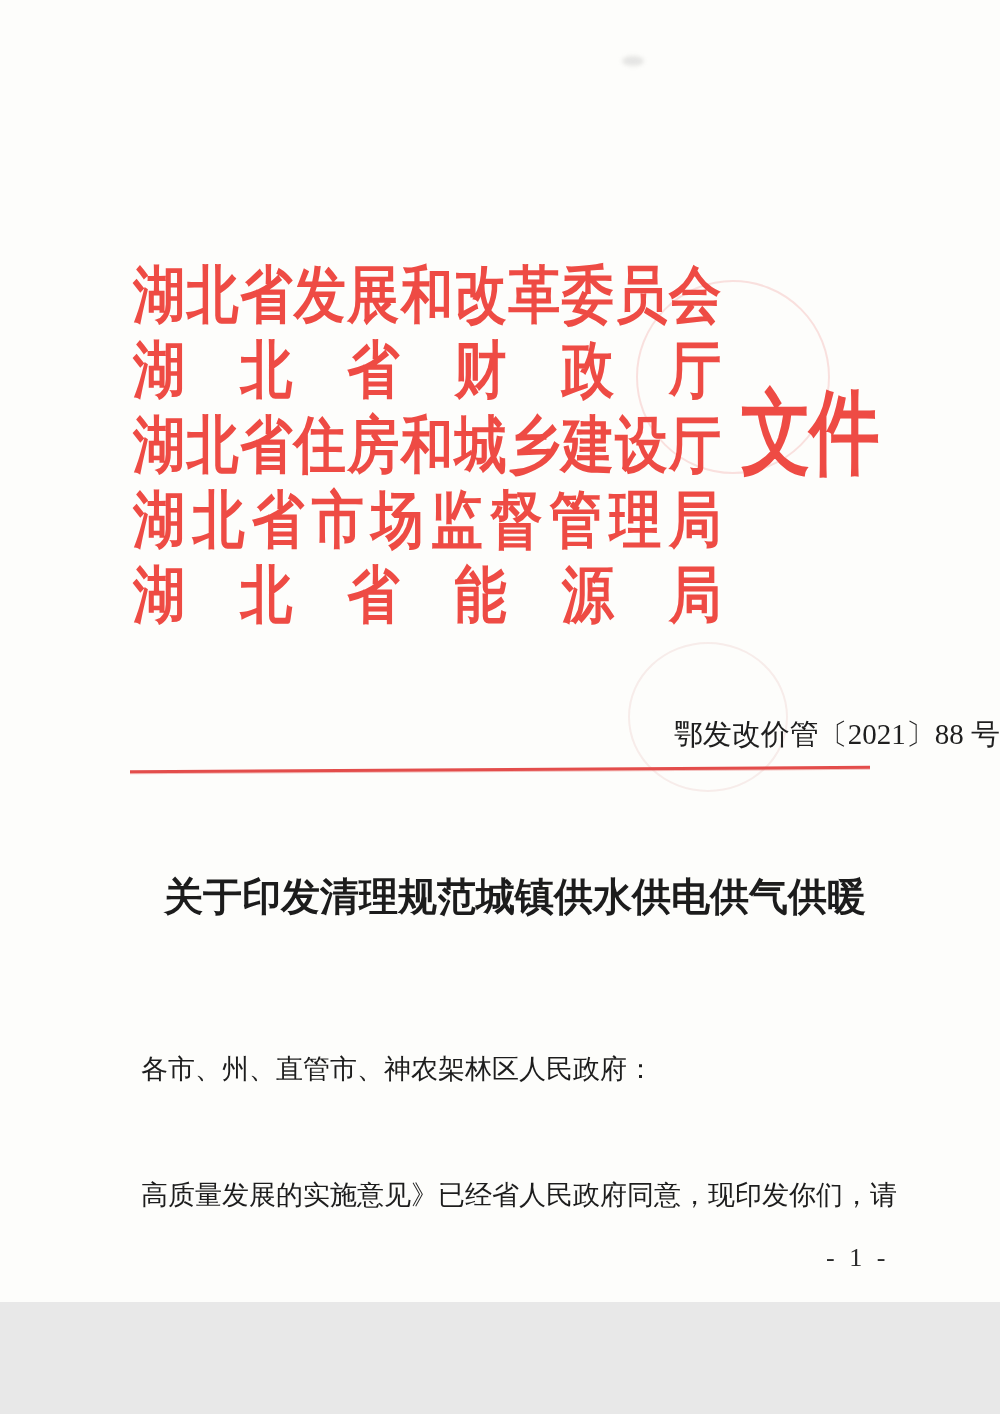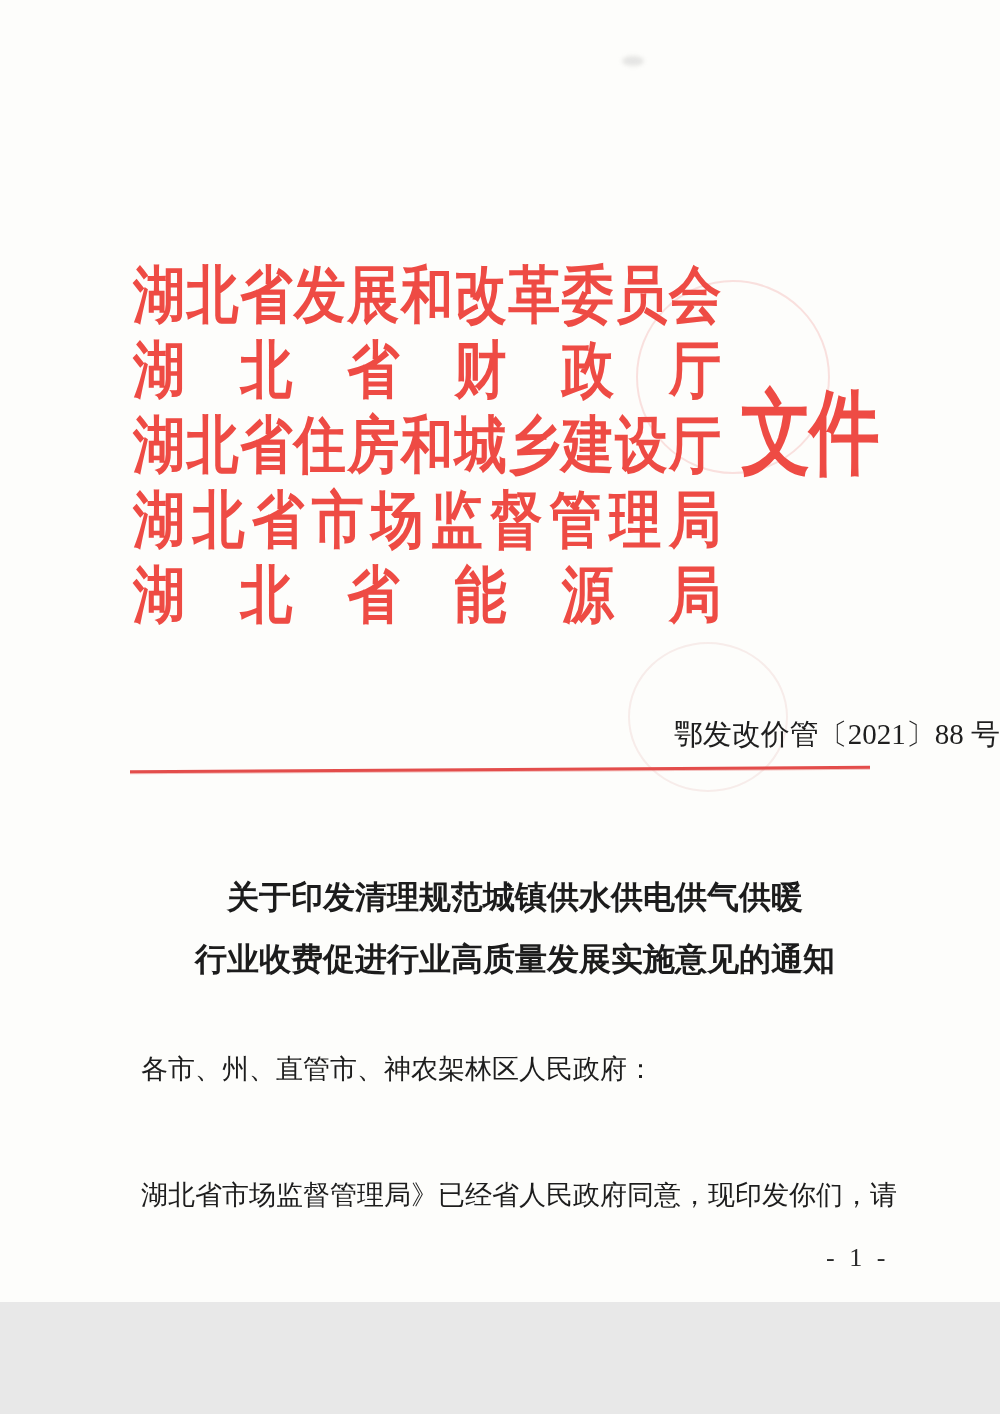--- a/index.html
+++ b/index.html
@@ -74,21 +74,21 @@
 
   
   .title-block {
     position: absolute;
     left: 30px;
     top: 866px;
     width: 970px;
     text-align: center;
     color: #1c1c1c;
     font-weight: 700;
-    font-size: 32px;
+    font-size: 39px;
     line-height: 62px;
     letter-spacing: 0;
   }
 
   
   .body-line {
     position: absolute;
     font-size: 27px;
     line-height: 42px;
     color: #1d1d1d;
@@ -158,21 +158,20 @@
   </div>
 
   <div class="doc-word">文件</div>
 
   <div class="doc-number">鄂发改价管〔2021〕88 号</div>
 
   <div class="red-rule"></div>
 
   <div class="title-block">
     <div>关于印发清理规范城镇供水供电供气供暖</div>
-    <div>行业收费促进行业高质量发展实施意见的通知</div>
   </div>
 
   <div class="body-line salutation">各市、州、直管市、神农架林区人民政府：</div>
-  <div class="body-line para-line-2">湖北省市场监督管理局》已经省人民政府同意，现印发你们，请</div>
+  <div class="body-line para-line-2">高质量发展的实施意见》已经省人民政府同意，现印发你们，请</div>
 
   <div class="page-number">- 1 -</div>
 
 </div>
 
 </body></html>

